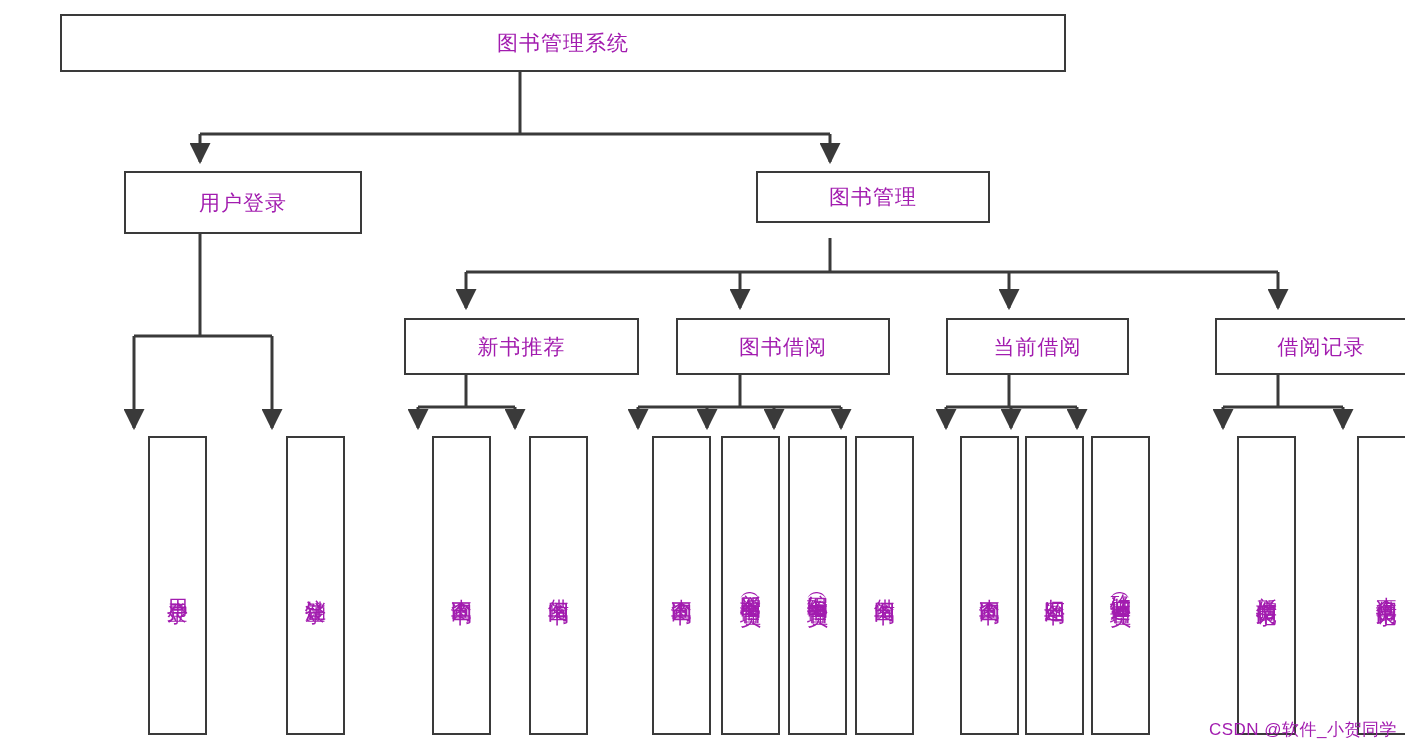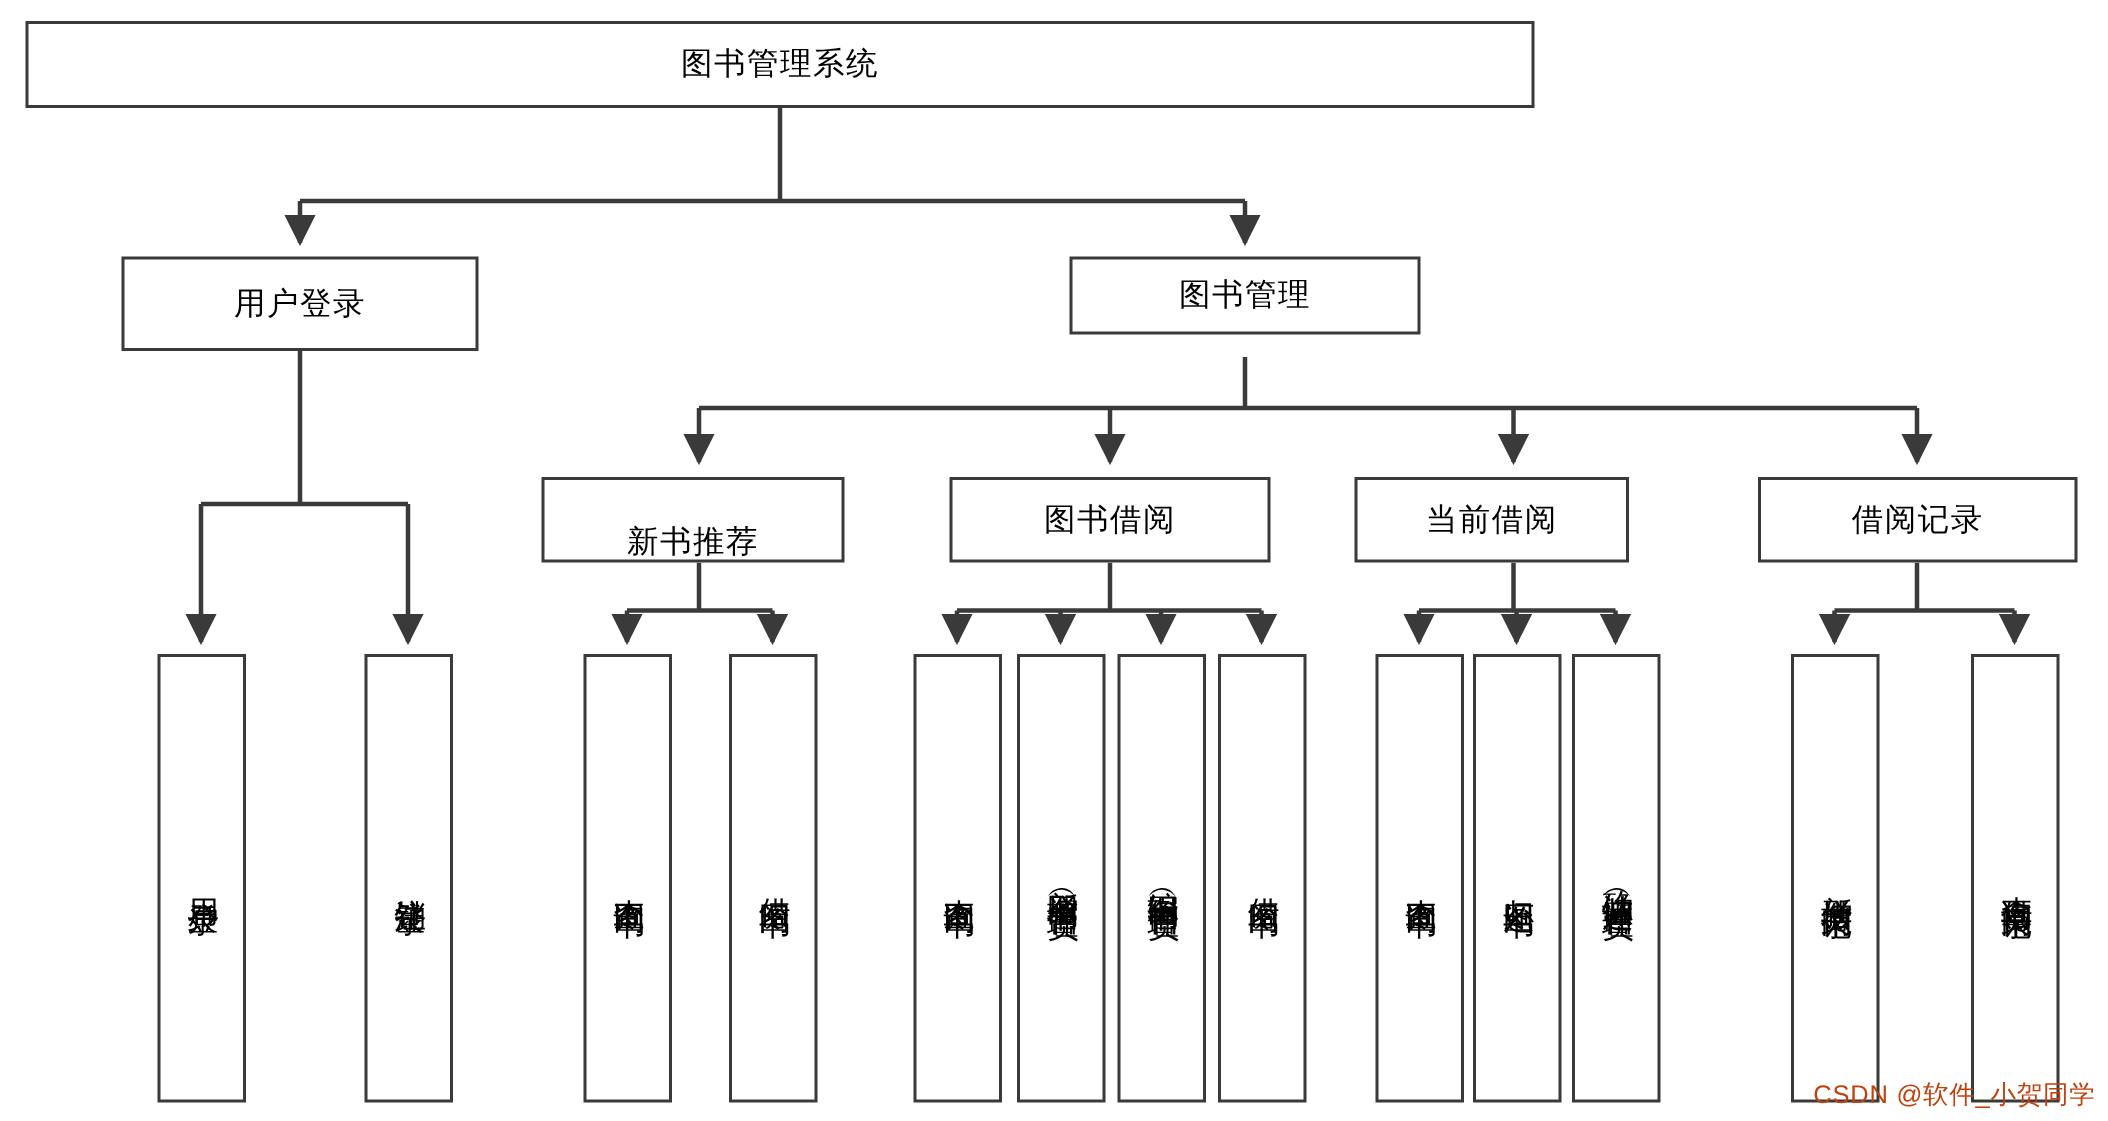--- a/index.html
+++ b/index.html
@@ -18,21 +18,22 @@
     overflow: hidden;
   }
   .node {
     position: absolute;
     box-sizing: border-box;
     border: 2px solid #3a3a3a;
     background: #ffffff;
     display: flex;
     align-items: center;
     justify-content: center;
-    color: #000000;
+    color: #a21caf;
+    margin-left: 43px;
   }
   .node.h {
     font-size: 21px;
     letter-spacing: 1px;
     line-height: 1.1;
   }
   .node.v {
     font-size: 21px;
     letter-spacing: 2px;
     line-height: 1.15;
@@ -54,21 +55,21 @@
     top: 0;
     width: 1405px;
     height: 747px;
     pointer-events: none;
   }
   #watermark {
     position: absolute;
     right: 8px;
     bottom: 6px;
     font-size: 17px;
-    color: #c2410c;
+    color: #a21caf;
     letter-spacing: 0.5px;
     white-space: nowrap;
   }
 </style>
 </head>
 <body>
 
 <div id="canvas">
 
   <svg id="edges" viewBox="0 0 1405 747">
@@ -125,21 +126,21 @@
     <span>图书管理系统</span>
   </div>
 
   <div class="node h" style="left:81px; top:171px; width:238px; height:63px;">
     <span>用户登录</span>
   </div>
   <div class="node h" style="left:713px; top:171px; width:234px; height:52px;">
     <span>图书管理</span>
   </div>
 
-  <div class="node h" style="left:361px; top:318px; width:202px; height:57px;align-items:flex-end;">
+  <div class="node h" style="left:361px; top:318px; width:235px; height:57px;">
     <span>新书推荐</span>
   </div>
   <div class="node h" style="left:633px; top:318px; width:214px; height:57px;text-align:center;">
     <span>图书借阅</span>
   </div>
   <div class="node h" style="left:903px; top:318px; width:183px; height:57px;">
     <span>当前借阅</span>
   </div>
   <div class="node h" style="left:1172px; top:318px; width:213px; height:57px;text-align:right;">
     <span>借阅记录</span>

